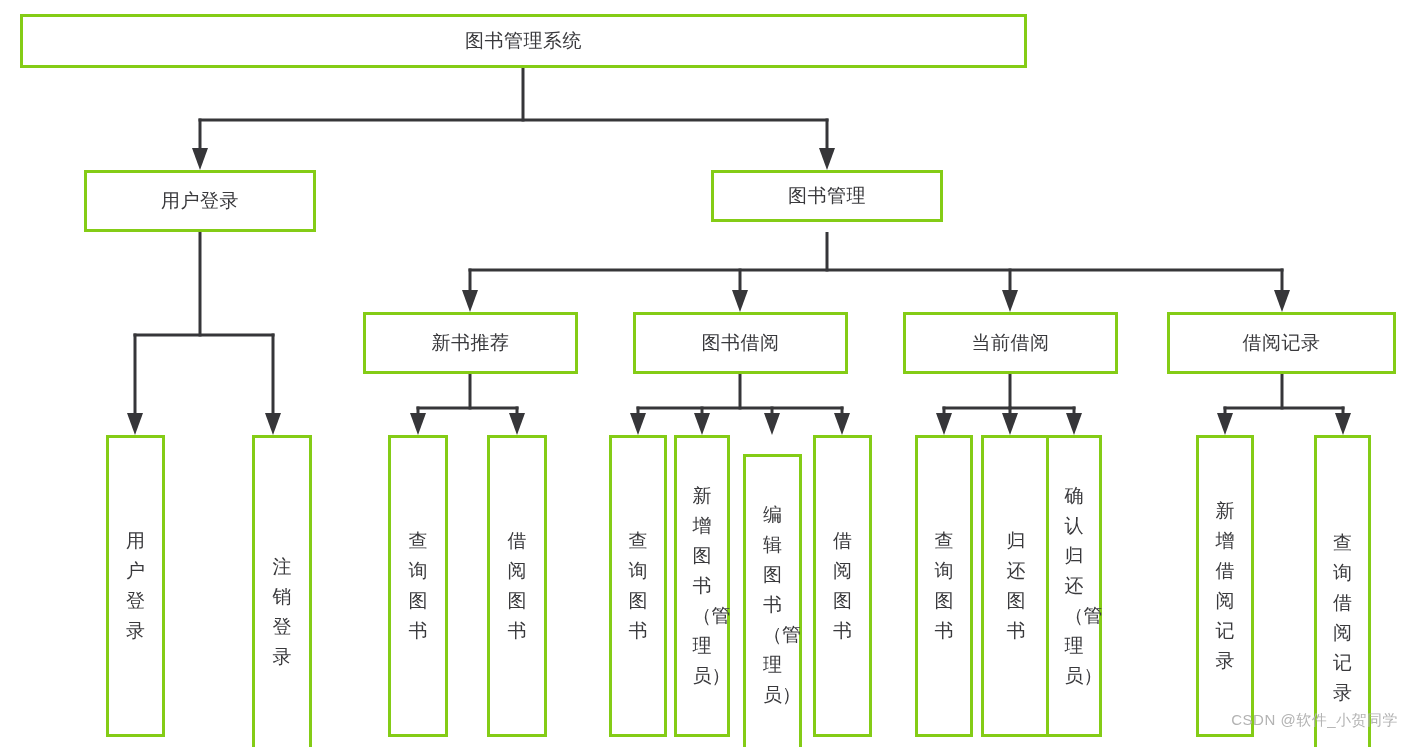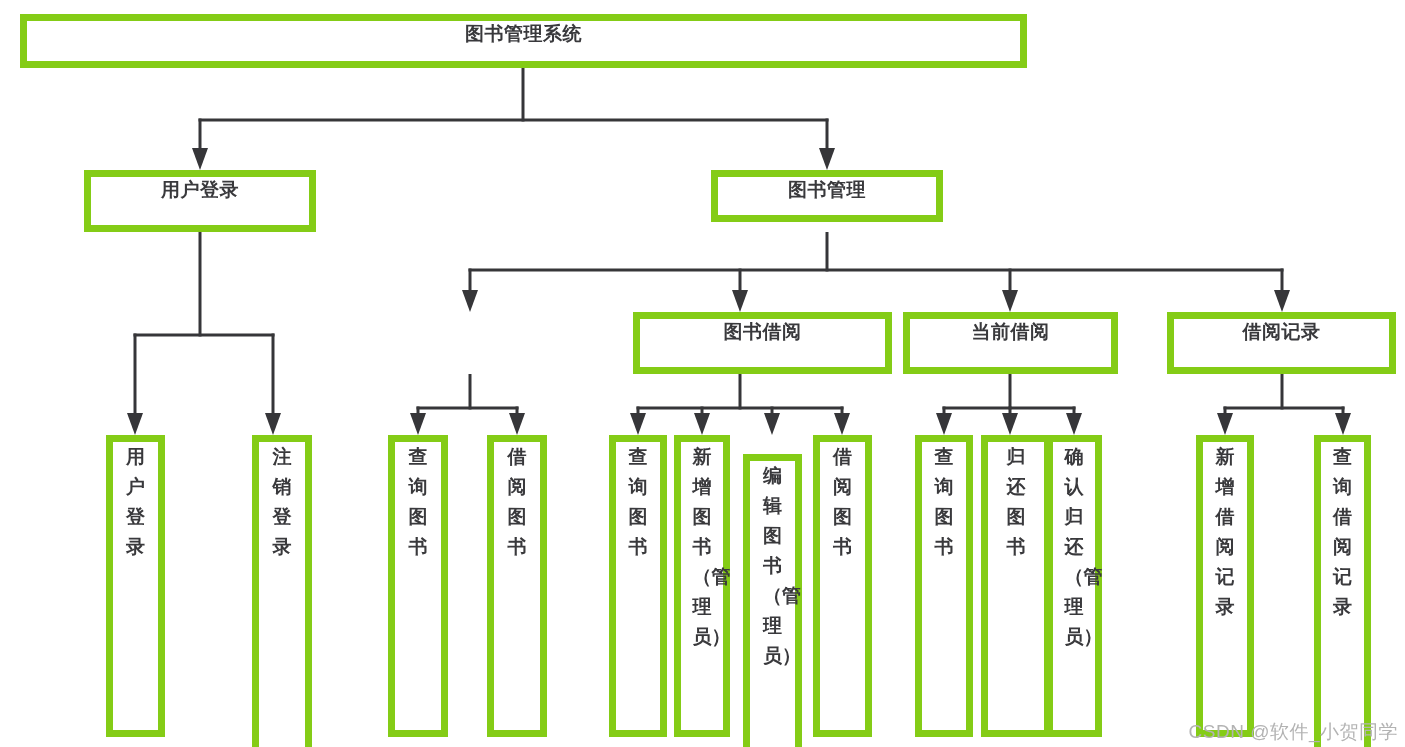--- a/index.html
+++ b/index.html
@@ -13,43 +13,42 @@
   }
   .connector-layer {
     position: absolute;
     left: 0; top: 0;
     width: 1405px; height: 747px;
     pointer-events: none;
   }
   .node {
     position: absolute;
     background: #ffffff;
-    border: 7px solid #84cc16;
+    border: 3px solid #84cc16;
     box-sizing: border-box;
     display: flex;
-    align-items: flex-start;
+    align-items: center;
     justify-content: center;
     color: #39393c;
-    font-weight: bold;
   }
   .hbox { font-size: 19px; letter-spacing: 0.5px; }
   .vbox .vtext {
     display: block;
     width: 1em;
     font-size: 19px;
     line-height: 30px;
     text-align: center;
     word-break: break-all;
     white-space: normal;
   }
   .watermark {
     position: absolute;
     right: 7px;
-    bottom: 2px;
-    font-size: 19px;
+    bottom: 17px;
+    font-size: 15px;
     letter-spacing: 0.5px;
     color: #b3b3b3;
     z-index: 5;
   }
 </style>
 </head>
 <body>
 
 <div class="canvas">
 
@@ -132,21 +131,24 @@
     <span>图书管理系统</span>
   </div>
 
   <div class="node hbox" style="left:84px; top:170px; width:232px; height:62px;">
     <span>用户登录</span>
   </div>
   <div class="node hbox" style="left:711px; top:170px; width:232px; height:52px;">
     <span>图书管理</span>
   </div>
 
-  <div class="node hbox" style="left:633px; top:312px; width:259px; height:62px;">
+  <div class="node hbox" style="left:363px; top:312px; width:215px; height:62px;">
+    <span>新书推荐</span>
+  </div>
+  <div class="node hbox" style="left:633px; top:312px; width:215px; height:62px;">
     <span>图书借阅</span>
   </div>
   <div class="node hbox" style="left:903px; top:312px; width:215px; height:62px;">
     <span>当前借阅</span>
   </div>
   <div class="node hbox" style="left:1167px; top:312px; width:229px; height:62px;">
     <span>借阅记录</span>
   </div>
 
   <div class="node vbox" style="left:106px; top:435px; width:59px; height:302px;">

